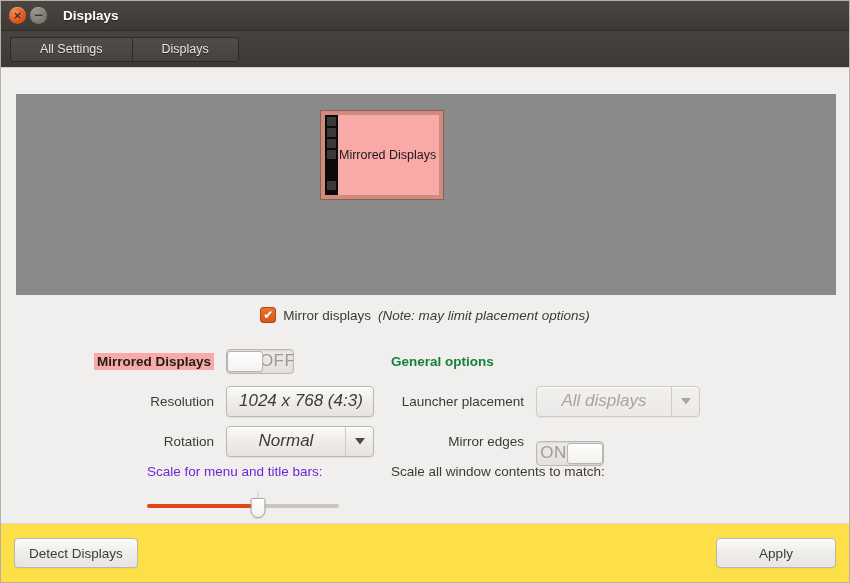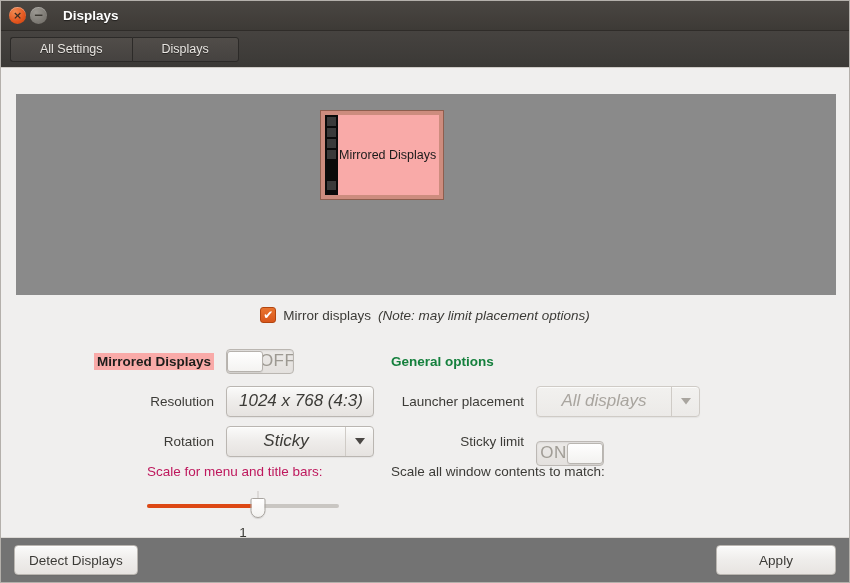--- a/index.html
+++ b/index.html
@@ -266,21 +266,21 @@
   .switch.on  .sw-text { margin-right: auto; }
   .switch.disabled { opacity: .95; margin-top: 24px; }
 
   
   .scale-block {
     padding-left: 10px;
     margin-top: 4px;
   }
   .scale-caption {
     font-size: 13.5px;
-    color: #be185d;
+    color: #6d28d9;
     padding-left: 126px;
     margin-bottom: 14px;
   }
   .slider-wrap {
     position: relative;
     margin-left: 126px;
     width: 192px;
     height: 26px;
   }
   .slider-track {
@@ -328,25 +328,25 @@
   .scale-all-caption {
     font-size: 13.5px;
     color: #3c3b37;
     margin-bottom: 14px;
   }
 
   
   .footer {
     position: absolute;
     left: 0; right: 0; bottom: 0;
-    height: 45px;
+    height: 59px;
     display: flex; align-items: center;
     padding: 0 13px;
     border-top: 1px solid #dcd9d5;
-    background: #737373;
+    background: #fde047;
   }
   .btn {
     height: 30px;
     padding: 0 14px;
     display: flex; align-items: center; justify-content: center;
     border: 1px solid #bab6b1;
     border-radius: 4px;
     background: linear-gradient(to bottom, #fbfbfa 0%, #efedeb 50%, #e7e4e1 100%);
     box-shadow: 0 1px 0 rgba(255,255,255,.8) inset, 0 1px 1px rgba(0,0,0,.05);
     font-size: 13.5px;
@@ -425,21 +425,21 @@
               <svg width="10" height="7" viewBox="0 0 10 7">
                   <polygon points="0,0 10,0 5,6.5" fill="#4a4744"></polygon>
                 </svg>
             </div>
           </div>
         </div>
 
         <div class="form-row">
           <div class="row-label">Rotation</div>
           <div class="dropdown dd-rotation">
-            <div class="dd-text">Sticky</div>
+            <div class="dd-text">Normal</div>
             <div class="dd-arrow">
               <svg width="10" height="7" viewBox="0 0 10 7">
                   <polygon points="0,0 10,0 5,6.5" fill="#4a4744"></polygon>
                 </svg>
             </div>
           </div>
         </div>
 
         <div class="scale-block">
           <div class="scale-caption">Scale for menu and title bars:</div>
@@ -466,21 +466,21 @@
             <div class="dd-text">All displays</div>
             <div class="dd-arrow">
               <svg width="10" height="7" viewBox="0 0 10 7">
                   <polygon points="0,0 10,0 5,6.5" fill="#a9a59f"></polygon>
                 </svg>
             </div>
           </div>
         </div>
 
         <div class="form-row">
-          <div class="row-label">Sticky limit</div>
+          <div class="row-label">Mirror edges</div>
           <div class="switch on disabled">
             <div class="sw-text">ON</div>
             <div class="sw-knob"></div>
           </div>
         </div>
 
         <div class="scale-all-block">
           <div class="scale-all-caption">Scale all window contents to match:</div>
         </div>
 

